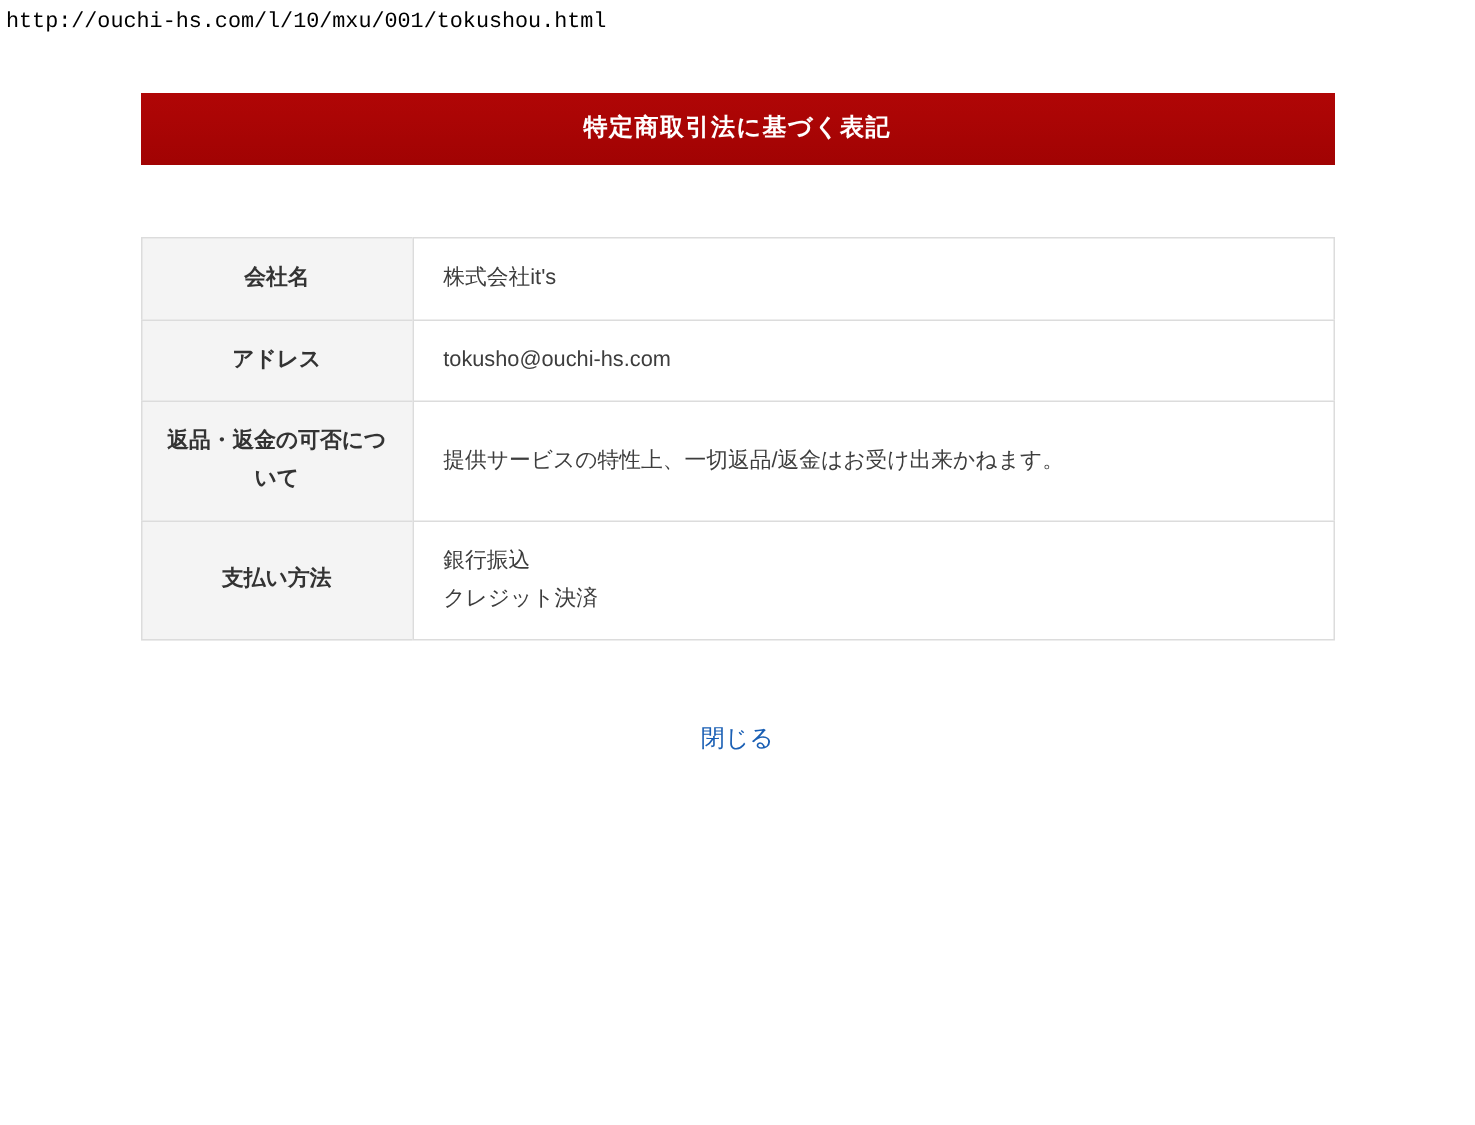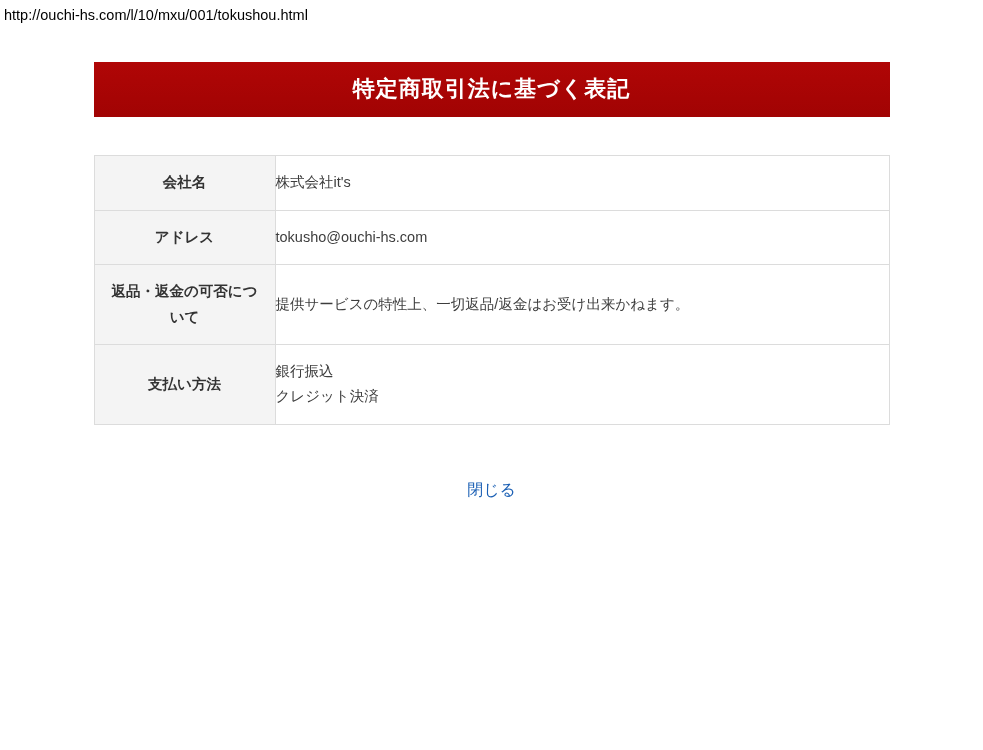--- a/index.html
+++ b/index.html
@@ -8,21 +8,21 @@
   }
   body {
     width: 983px;
     height: 750px;
     background: #ffffff;
     font-family: "Liberation Sans", sans-serif;
     color: #333333;
     overflow: hidden;
   }
   .url-bar {
-    font-family: Liberation Sans, sans-serif;
+    font-family: Liberation Mono, monospace;
     font-size: 14.5px;
     color: #000000;
     padding: 5px 0 0 4px;
     height: 22px;
     line-height: 20px;
     white-space: nowrap;
     background: #ffffff;
   }
   .page {
     width: 983px;
@@ -31,30 +31,30 @@
   .content-wrap {
     width: 796px;
     margin: 0 auto;
     padding-top: 35px;
   }
   .title-banner {
     background: #a80505;
     background: linear-gradient(180deg, #b00606 0%, #a10303 100%);
     color: #ffffff;
     text-align: center;
-    font-size: 22px;
+    font-size: 16px;
     font-weight: bold;
     letter-spacing: 1px;
     padding: 14px 0 15px 0;
     line-height: 1.2;
   }
   .info-table {
     width: 100%;
     border-collapse: collapse;
-    margin-top: 38px;
+    margin-top: 48px;
     border-top: 1px solid #dcdcdc;
     border-left: 1px solid #dcdcdc;
     border-right: 1px solid #dcdcdc;
     font-size: 14px;
   }
   .info-table tr {
     border-bottom: 1px solid #dcdcdc;
   }
   .info-table th {
     width: 160px;
@@ -62,21 +62,21 @@
     font-weight: bold;
     font-size: 14.5px;
     color: #333333;
     text-align: center;
     vertical-align: middle;
     padding: 14px 10px;
     border-right: 1px solid #dcdcdc;
     line-height: 1.75;
   }
   .info-table td {
-    padding: 14px 0;
+    padding: 14px 20px;
     vertical-align: middle;
     color: #3d3d3d;
     font-size: 14.5px;
     line-height: 1.75;
   }
   .cell-line {
     display: block;
   }
   .close-area {
     text-align: center;

